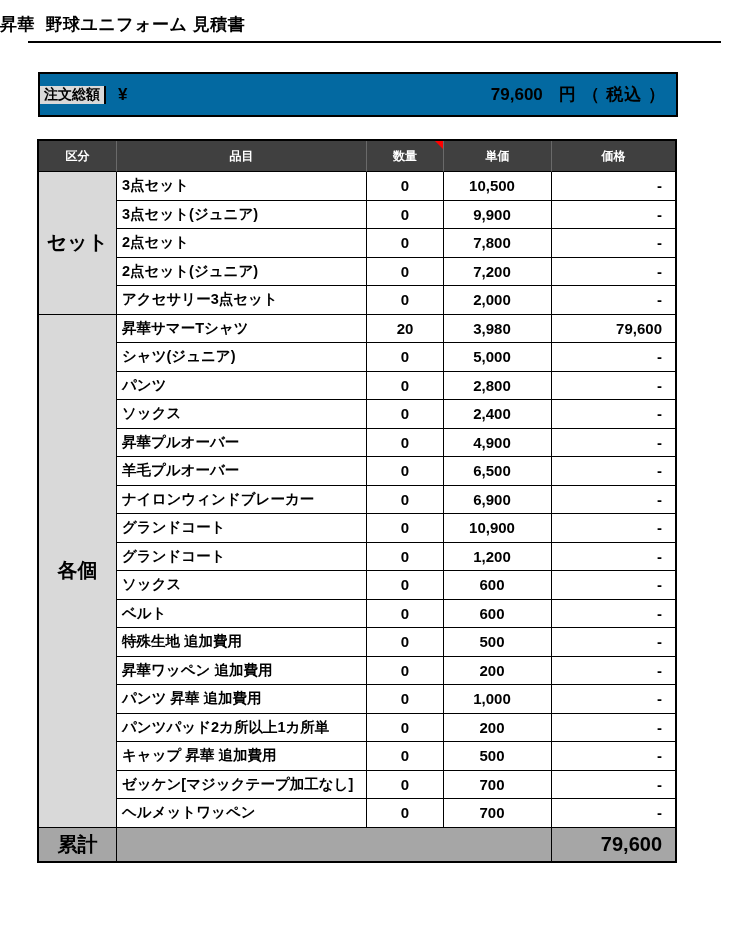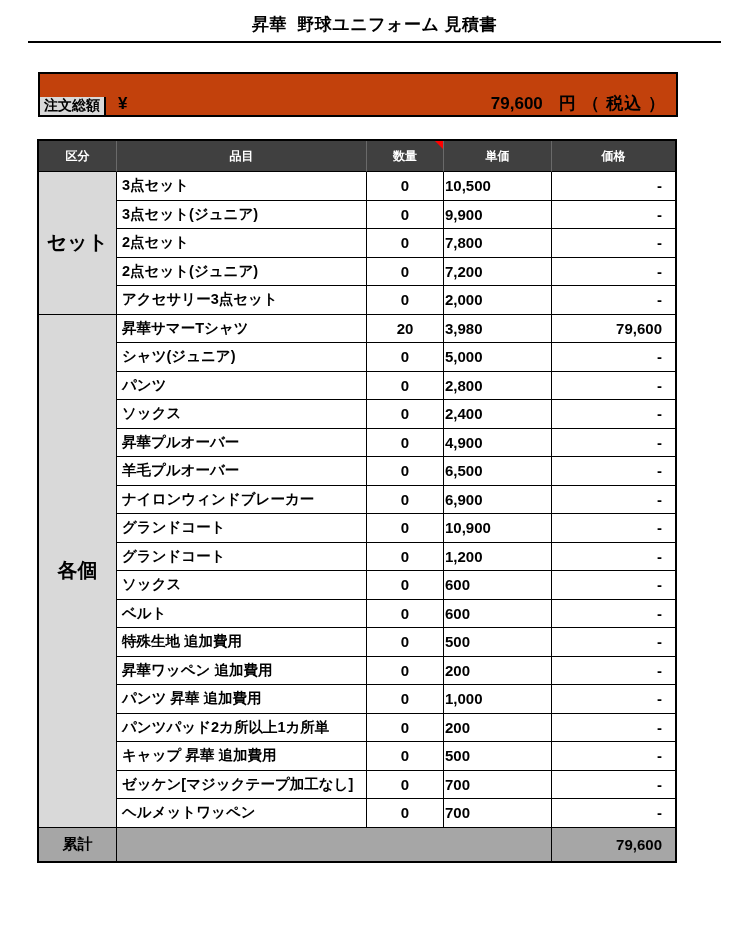--- a/index.html
+++ b/index.html
@@ -7,28 +7,28 @@
     --footer-bg:#a6a6a6; --border:#000000; --marker:#ff0000; --page-bg:#ffffff;
   }
   *{box-sizing:border-box;}
   html,body{margin:0;padding:0;}
   body{
     width:749px;height:928px;background:var(--page-bg);
     font-family:"Liberation Sans","DejaVu Sans",sans-serif;
     font-weight:bold;color:#000;overflow:hidden;
   }
   .title{
-    padding-top:13px;text-align:center;font-size:17px;letter-spacing:.5px;
+    padding-top:13px;font-size:17px;letter-spacing:.5px;
     white-space:pre;line-height:23px;
   }
   .title-rule{margin:5px 28px 0 28px;border-bottom:2px solid var(--border);height:0;}
 
   .order-box{
     margin:29px 0 0 38px;width:640px;height:45px;
-    border:2px solid var(--border);display:flex;align-items:flex-end;background:#c2410c;
+    border:2px solid var(--border);display:flex;align-items:center;background:#0369a1;
   }
   .order-label{
     width:66px;background:var(--group-bg);border-right:2px solid var(--border);
     display:flex;align-items:center;justify-content:center;font-size:14px;
   }
   .order-value{flex:1;display:flex;align-items:center;padding:0 10px 0 12px;font-size:17px;}
   .order-amount{margin-left:auto;}
   .order-suffix{margin-left:16px;letter-spacing:1px;}
 
   table.estimate{
@@ -44,24 +44,24 @@
   }
   thead th:last-child{border-right:none;}
   tbody td{
     height:28.5px;font-size:15px;vertical-align:middle;background:#fff;
     border-right:1px solid var(--border);border-bottom:1px solid var(--border);
   }
   tbody td:last-child{border-right:none;}
   td.cat-cell{background:var(--group-bg);text-align:center;font-size:20px;}
   td.item-cell{text-align:left;padding:0 3px 0 5px;font-size:14.5px;margin-left:32px;}
   td.quantity-cell{text-align:center;}
-  td.unit-price-cell{text-align:left;padding-right:12px;}
+  td.unit-price-cell{text-align:center;padding-right:12px;}
   td.price-cell{text-align:right;padding-right:13px;}
   tfoot td{
-    height:33px;background:var(--footer-bg);font-size:15px;vertical-align:middle;
+    height:33px;background:var(--footer-bg);font-size:20px;vertical-align:middle;
     border-right:1px solid var(--border);
   }
   tfoot td:last-child{border-right:none;}
   td.footer-label{text-align:center;}
   td.footer-total{text-align:right;padding-right:13px;}
   .comment-marker{
     position:absolute;top:0;right:0;width:0;height:0;
     border-top:8px solid var(--marker);border-left:8px solid transparent;
   }
 </style>

